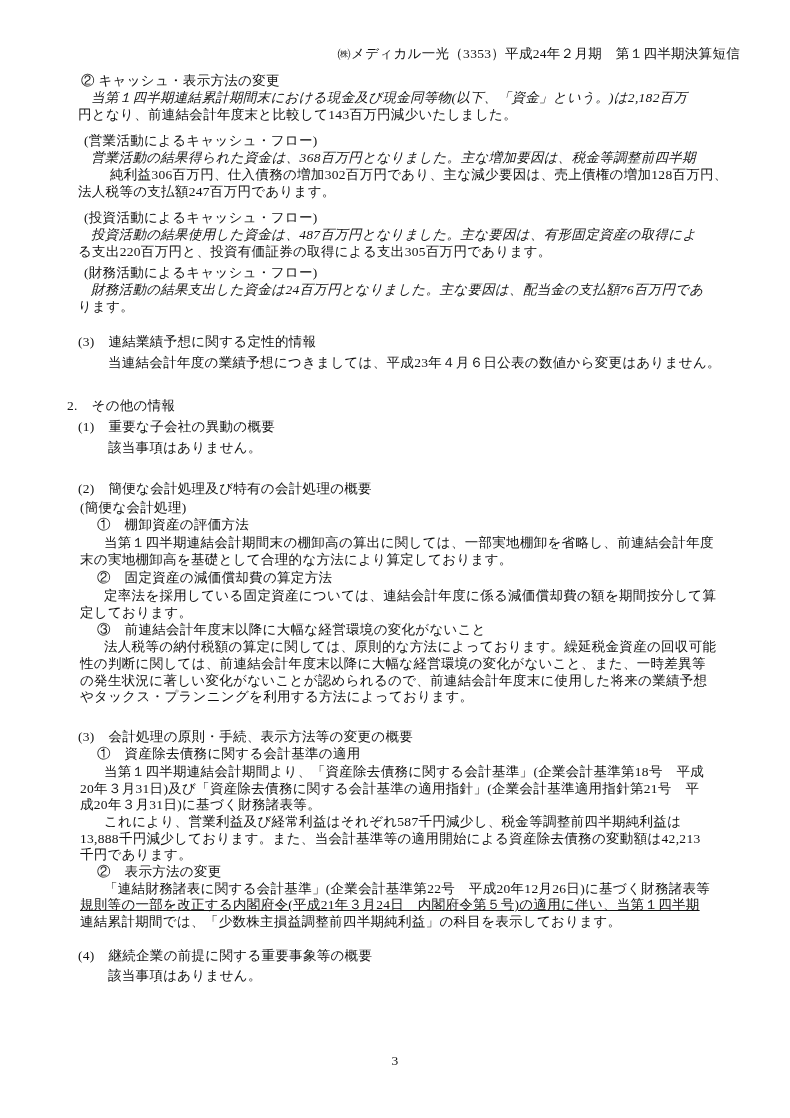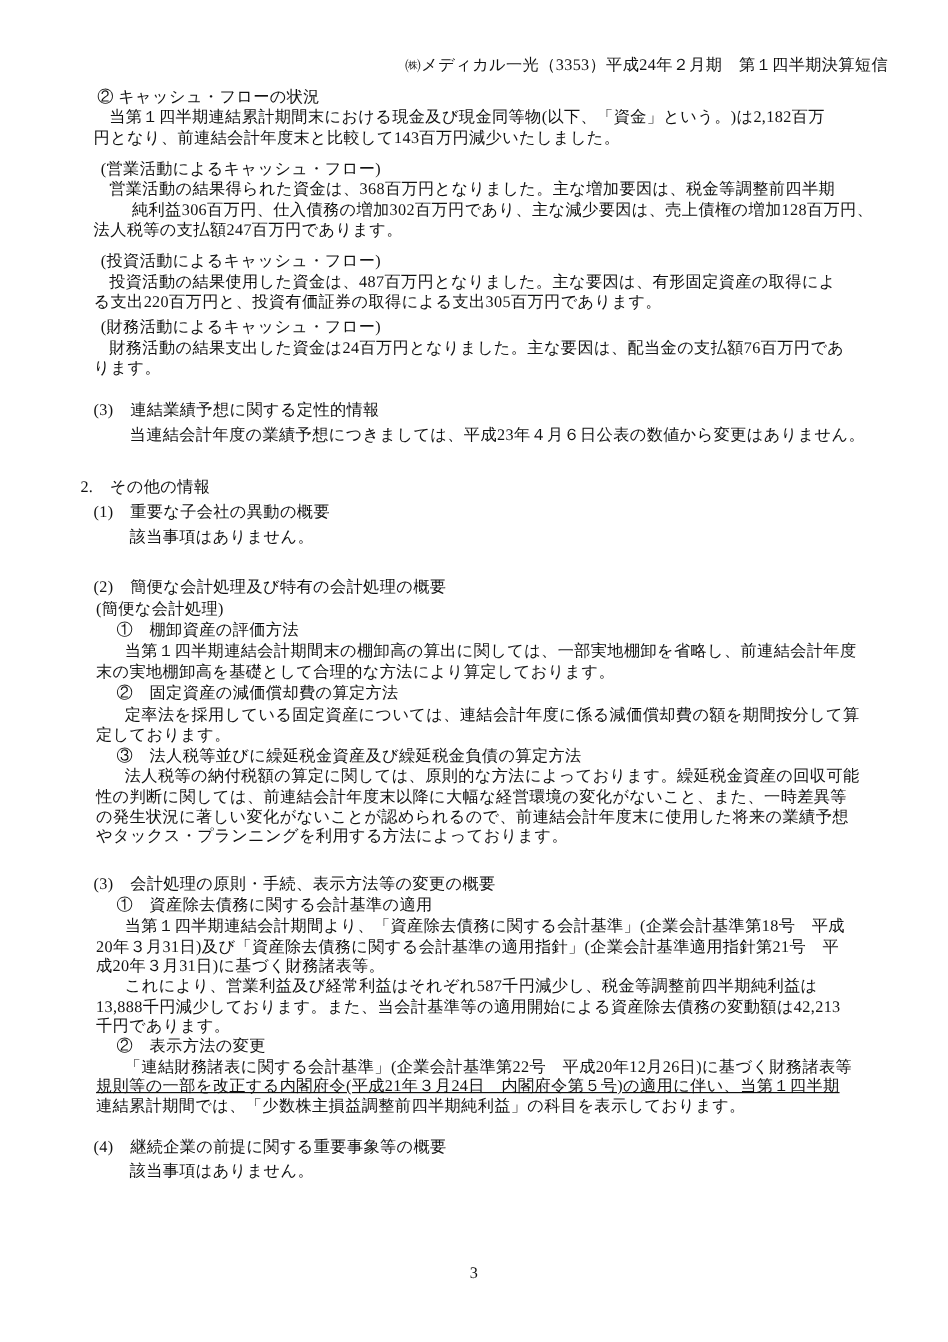--- a/index.html
+++ b/index.html
@@ -27,42 +27,42 @@
     letter-spacing: 0.3px;
     line-height: 1.15;
   }
   
   .s-sec    { left: 67px; }   
   .s-item   { left: 78px; }   
   .s-body   { left: 78px; }   
   .s-ctop   { left: 81px; }   
   .s-kakko  { left: 80px; }   
   .s-paren  { left: 84px; }   
-  .s-first  { left: 91px; }   
+  .s-first  { left: 91px; font-style: italic; }   
   .s-circle { left: 97px; }   
   .s-sfirst { left: 104px; }  
   .s-sbody  { left: 80px; }   
   .s-ibody  { left: 108px; }  
   .page-number {
     position: absolute;
     top: 1053px;
     left: 0;
     width: 100%;
     text-align: center;
     letter-spacing: 0.3px;
   }
 </style>
 </head>
 <body>
 
 <div class="page">
   <div class="doc-header">㈱メディカル一光（3353）平成24年２月期　第１四半期決算短信</div>
 
   <div>
-      <div class="line s-ctop" style="top: 73px;">② キャッシュ・フローの状況</div>
+      <div class="line s-ctop" style="top: 73px;">② キャッシュ・表示方法の変更</div>
       <div class="line s-first" style="top: 90px;">当第１四半期連結累計期間末における現金及び現金同等物(以下、「資金」という。)は2,182百万</div>
       <div class="line s-body" style="top: 107px;">円となり、前連結会計年度末と比較して143百万円減少いたしました。</div>
       <div class="line s-paren" style="top: 133px;">(営業活動によるキャッシュ・フロー)</div>
       <div class="line s-first" style="top: 150px;">営業活動の結果得られた資金は、368百万円となりました。主な増加要因は、税金等調整前四半期</div>
       <div class="line s-body" style="top: 167px; margin-left: 32px;">純利益306百万円、仕入債務の増加302百万円であり、主な減少要因は、売上債権の増加128百万円、</div>
       <div class="line s-body" style="top: 184px;">法人税等の支払額247百万円であります。</div>
       <div class="line s-paren" style="top: 210px;">(投資活動によるキャッシュ・フロー)</div>
       <div class="line s-first" style="top: 227px;">投資活動の結果使用した資金は、487百万円となりました。主な要因は、有形固定資産の取得によ</div>
       <div class="line s-body" style="top: 244px;">る支出220百万円と、投資有価証券の取得による支出305百万円であります。</div>
       <div class="line s-paren" style="top: 265px;">(財務活動によるキャッシュ・フロー)</div>
@@ -74,21 +74,21 @@
       <div class="line s-item" style="top: 419px;">(1)　重要な子会社の異動の概要</div>
       <div class="line s-ibody" style="top: 440px;">該当事項はありません。</div>
       <div class="line s-item" style="top: 481px;">(2)　簡便な会計処理及び特有の会計処理の概要</div>
       <div class="line s-kakko" style="top: 500px;">(簡便な会計処理)</div>
       <div class="line s-circle" style="top: 517px;">①　棚卸資産の評価方法</div>
       <div class="line s-sfirst" style="top: 535px;">当第１四半期連結会計期間末の棚卸高の算出に関しては、一部実地棚卸を省略し、前連結会計年度</div>
       <div class="line s-sbody" style="top: 552px;">末の実地棚卸高を基礎として合理的な方法により算定しております。</div>
       <div class="line s-circle" style="top: 570px;">②　固定資産の減価償却費の算定方法</div>
       <div class="line s-sfirst" style="top: 588px;">定率法を採用している固定資産については、連結会計年度に係る減価償却費の額を期間按分して算</div>
       <div class="line s-sbody" style="top: 605px;">定しております。</div>
-      <div class="line s-circle" style="top: 622px;">③　法人税等並びに繰延税金資産及び繰延税金負債の算定方法</div>
+      <div class="line s-circle" style="top: 622px;">③　前連結会計年度末以降に大幅な経営環境の変化がないこと</div>
       <div class="line s-sfirst" style="top: 639px;">法人税等の納付税額の算定に関しては、原則的な方法によっております。繰延税金資産の回収可能</div>
       <div class="line s-sbody" style="top: 656px;">性の判断に関しては、前連結会計年度末以降に大幅な経営環境の変化がないこと、また、一時差異等</div>
       <div class="line s-sbody" style="top: 673px;">の発生状況に著しい変化がないことが認められるので、前連結会計年度末に使用した将来の業績予想</div>
       <div class="line s-sbody" style="top: 689px;">やタックス・プランニングを利用する方法によっております。</div>
       <div class="line s-item" style="top: 729px;">(3)　会計処理の原則・手続、表示方法等の変更の概要</div>
       <div class="line s-circle" style="top: 746px;">①　資産除去債務に関する会計基準の適用</div>
       <div class="line s-sfirst" style="top: 764px;">当第１四半期連結会計期間より、「資産除去債務に関する会計基準」(企業会計基準第18号　平成</div>
       <div class="line s-sbody" style="top: 781px; text-align: right;">20年３月31日)及び「資産除去債務に関する会計基準の適用指針」(企業会計基準適用指針第21号　平</div>
       <div class="line s-sbody" style="top: 797px;">成20年３月31日)に基づく財務諸表等。</div>
       <div class="line s-sfirst" style="top: 814px;">これにより、営業利益及び経常利益はそれぞれ587千円減少し、税金等調整前四半期純利益は</div>

